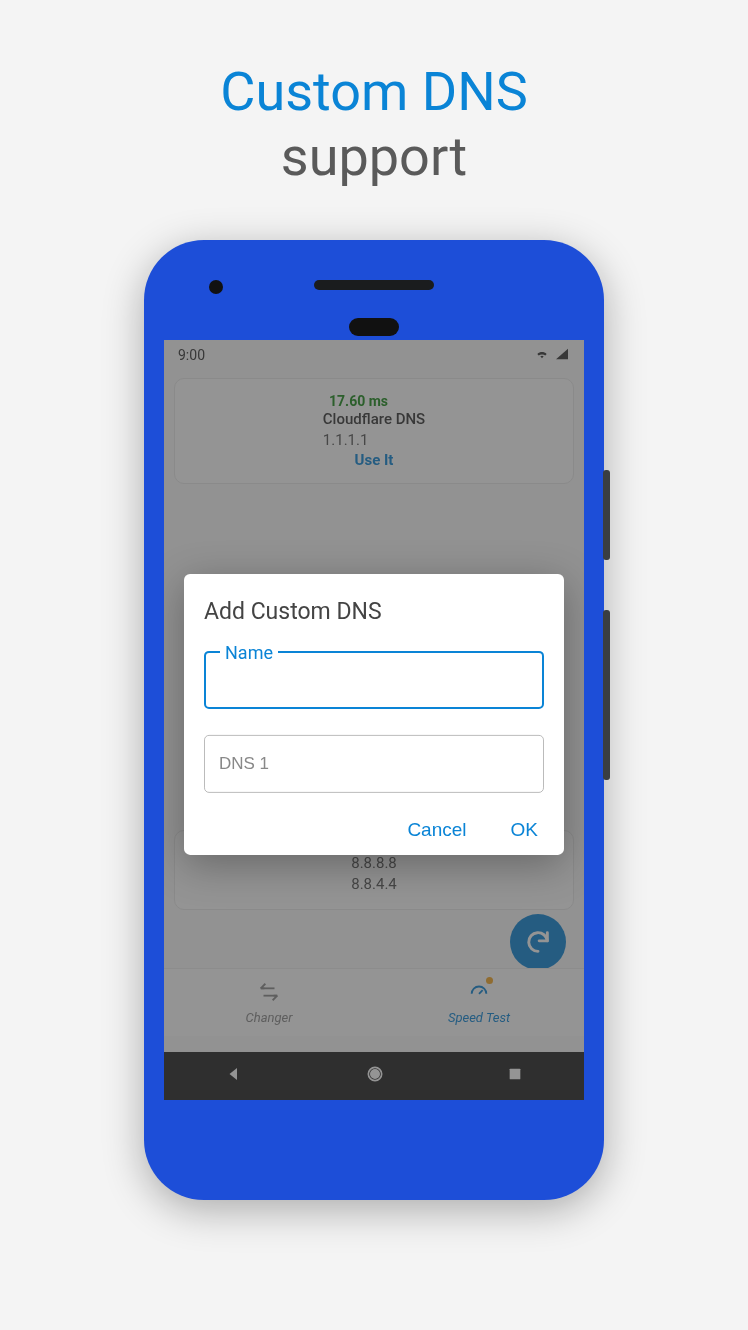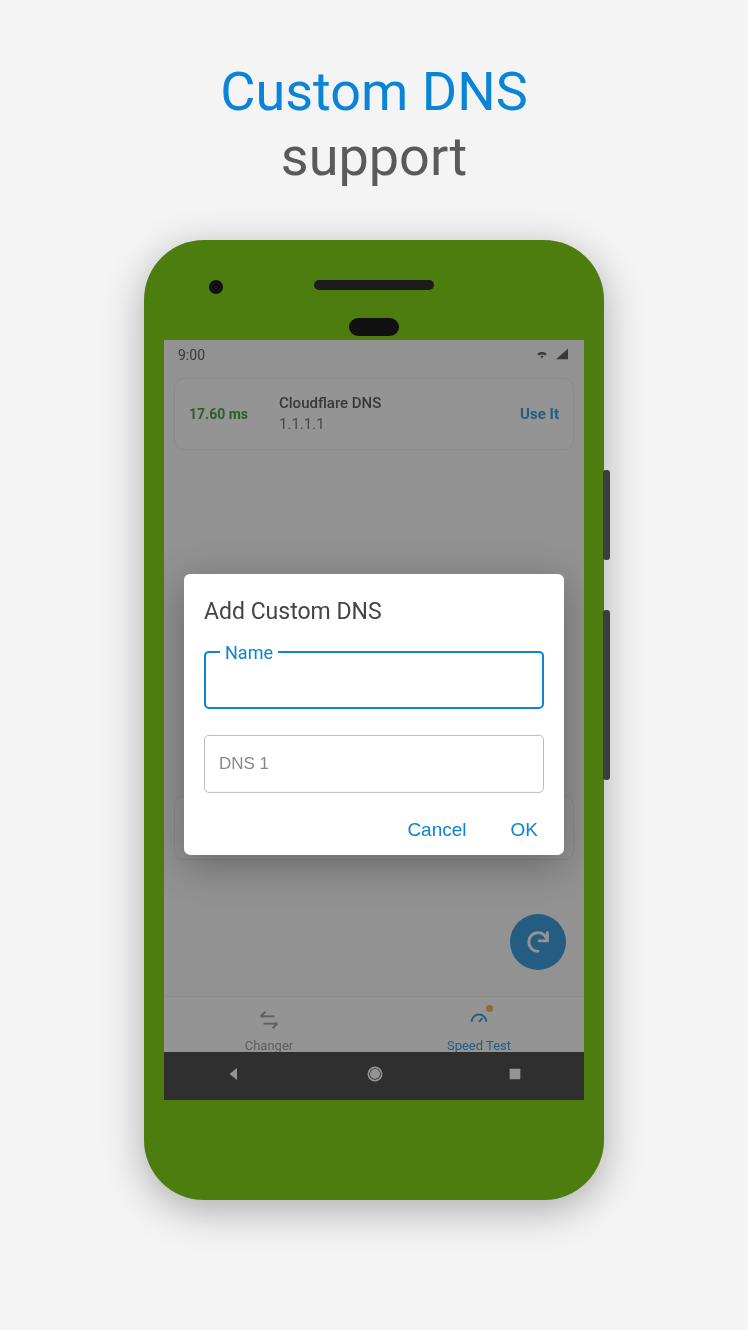--- a/index.html
+++ b/index.html
@@ -21,21 +21,21 @@
   .promo-title .line1 { color: #0a84d6; font-weight: 400; }
   .promo-title .line2 { color: #5a5a5a; font-weight: 400; }
 
   .phone-frame {
     position: absolute;
     left: 50%;
     top: 240px;
     transform: translateX(-50%);
     width: 460px;
     height: 960px;
-    background: #4d7c0f;
+    background: #1d4ed8;
     border-radius: 60px;
     box-shadow: 0 10px 40px rgba(0,0,0,0.3);
   }
   .phone-side-btn {
     position: absolute;
     background: #3a3e42;
     border-radius: 3px;
   }
   .btn-power { right: -6px; top: 230px; width: 7px; height: 90px; }
   .btn-vol { right: -6px; top: 370px; width: 7px; height: 170px; }
@@ -86,45 +86,47 @@
 
   .card {
     margin: 8px 10px;
     background: #fff;
     border-radius: 10px;
     border: 1px solid #e8e8e8;
     padding: 14px 14px;
     display: flex;
     align-items: center;
     font-size: 16px;
+    flex-direction: column;
   }
   .card-ms { color: #1a8a1a; font-weight: 700; font-size:14px; width: 90px; }
   .card-mid { flex:1; color:#555; font-size:15px; line-height:1.4; }
   .card-name { color:#333; font-weight:500; }
   .card-useit { color: #0a84d6; font-weight:700; font-size:15px; }
 
   .fab {
     position:absolute;
     right: 18px;
     bottom: 130px;
     width: 56px; height:56px;
     background:#0a84d6;
     border-radius:50%;
     display:flex; align-items:center; justify-content:center;
   }
   .fab svg { width:28px; height:28px; stroke:#fff; fill:none; stroke-width:2.5; }
 
   .bottom-nav {
     position:absolute;
-    bottom: 36px;
+    bottom: 64px;
     left:0; right:0;
     height: 68px;
     background:#fff;
     display:flex;
     border-top:1px solid #eee;
+    font-style:italic;
   }
   .bottom-nav-item { flex:1; display:flex; flex-direction:column; align-items:center; justify-content:center; gap:4px; font-size:13px; }
   .bottom-nav-item.inactive { color:#888; }
   .bottom-nav-item.active { color:#0a84d6; }
   .nav-dot { position:absolute; width:7px; height:7px; background:#f5a623; border-radius:50%; top:8px; margin-left:20px; }
   .bottom-nav-item { position:relative; }
 
   .android-nav {
     position:absolute;
     bottom:0; left:0; right:0;

